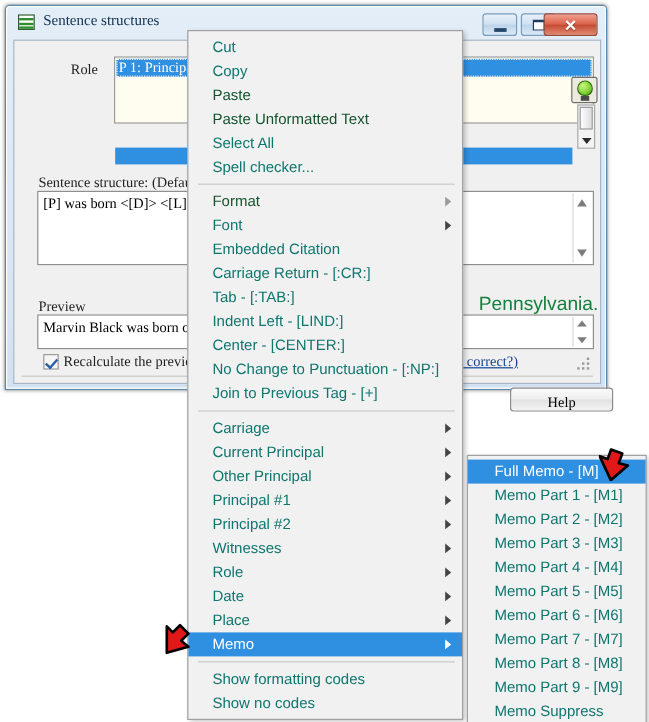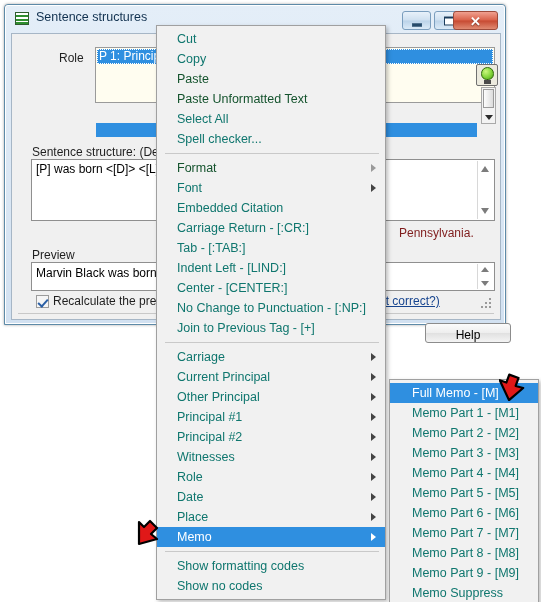--- a/index.html
+++ b/index.html
@@ -30,20 +30,21 @@
     box-sizing: border-box;
     box-shadow: 0 0 3px rgba(0,0,0,0.35);
   }
   #dialog-frame-inner {
     position: absolute;
     left: 0; top: 0; right: 0; bottom: 0;
     border: 1px solid #ffffff;
     border-radius: 3px 3px 0 0;
     background: linear-gradient(to bottom, #e4eef8 0%, #d2e1f1 100%);
     box-sizing: border-box;
+    font-family: Liberation Serif, serif;
   }
   #titlebar {
     position: absolute;
     left: 0; top: 0; right: 0;
     height: 26px;
   }
   #title-icon {
     position: absolute;
     left: 9px;
     top: 6px;
@@ -500,21 +501,21 @@
           <i style="left:0;top:8px"></i>
             <i style="left:4px;top:8px"></i>
             <i style="left:8px;top:8px"></i>
         </div>
 
       </div>
     </div>
   </div>
 </div>
 
-<div style="position:absolute;left:399px;top:226px;font-size:12px;color:#7f1d1d;white-space:nowrap;">Pennsylvania.</div>
+<div style="position:absolute;left:399px;top:245px;font-size:16px;color:#15803d;white-space:nowrap;">Pennsylvania.</div>
 
 <div id="ctxmenu">
     <div class="mi"><span>Cut</span></div>
     <div class="mi"><span>Copy</span></div>
     <div class="mi disabled"><span>Paste</span></div>
     <div class="mi disabled"><span>Paste Unformatted Text</span></div>
     <div class="mi"><span>Select All</span></div>
     <div class="mi"><span>Spell checker...</span></div>
     <div class="msep"></div>
     <div class="mi disabled"><span>Format</span><span class="arrow"></span></div>

